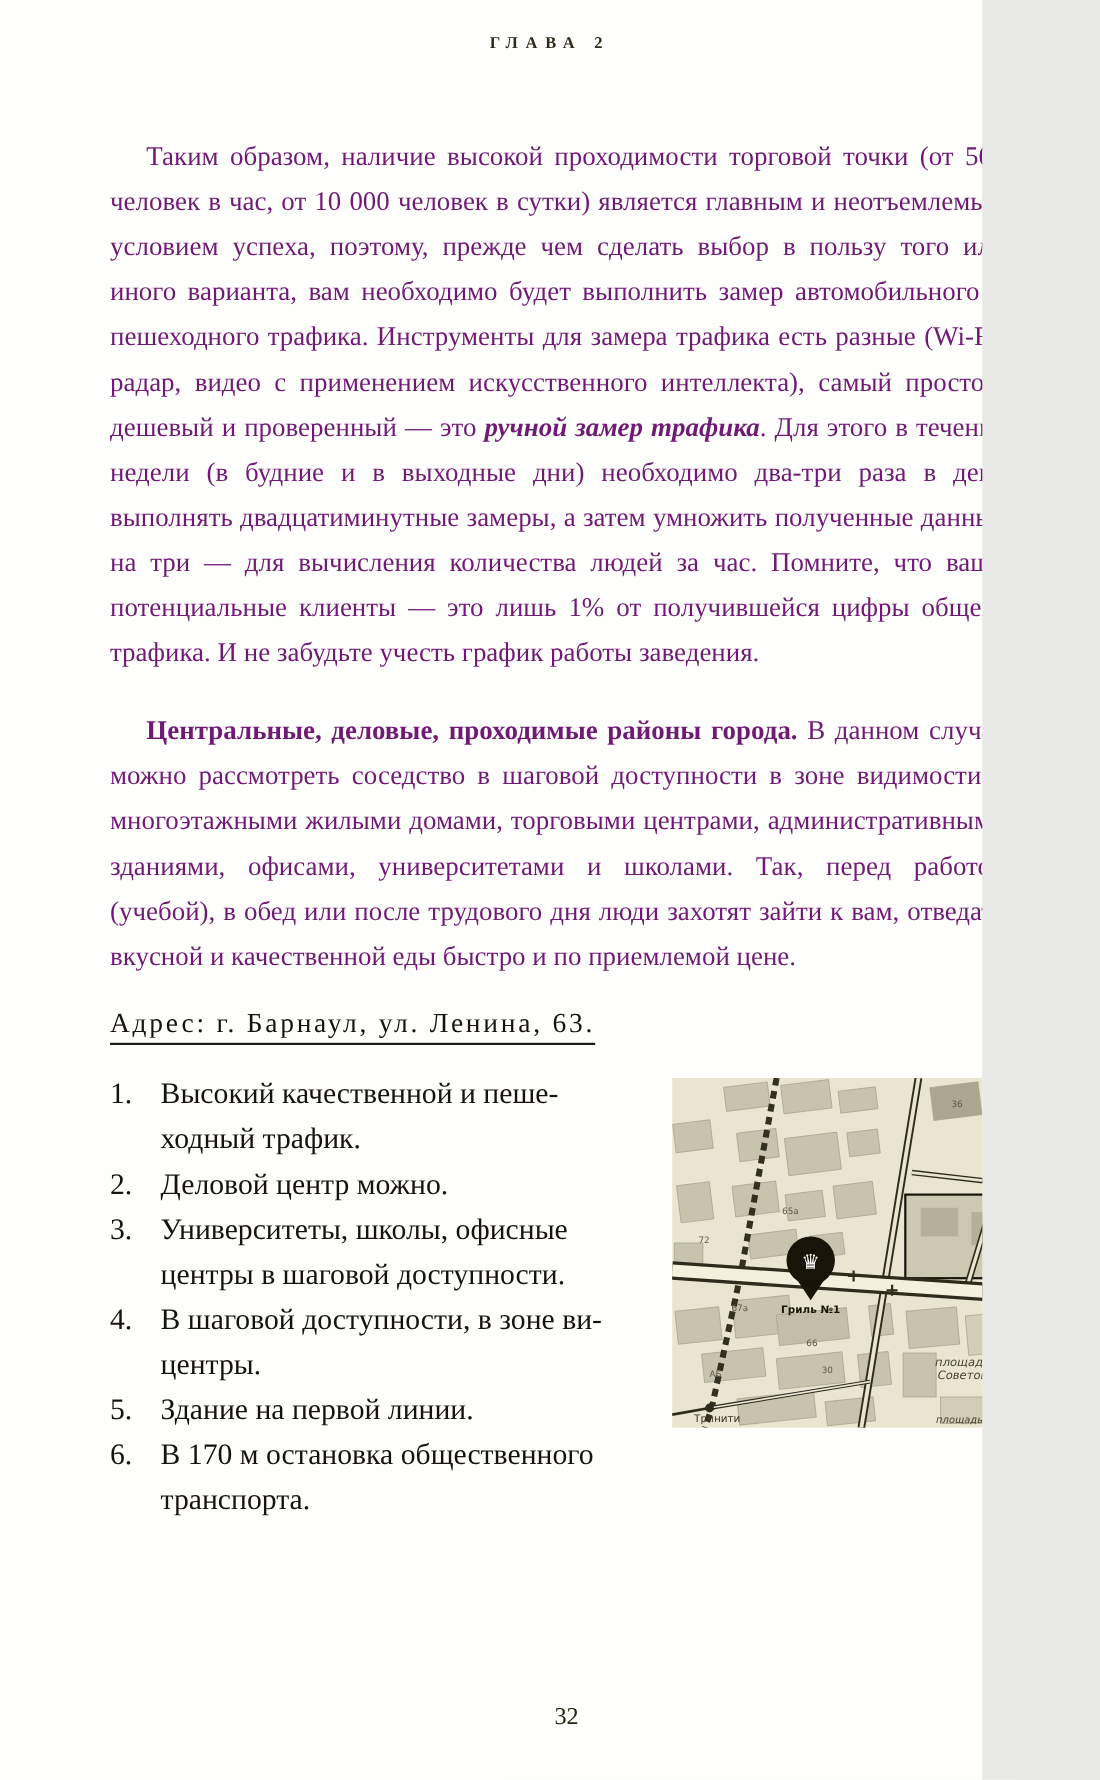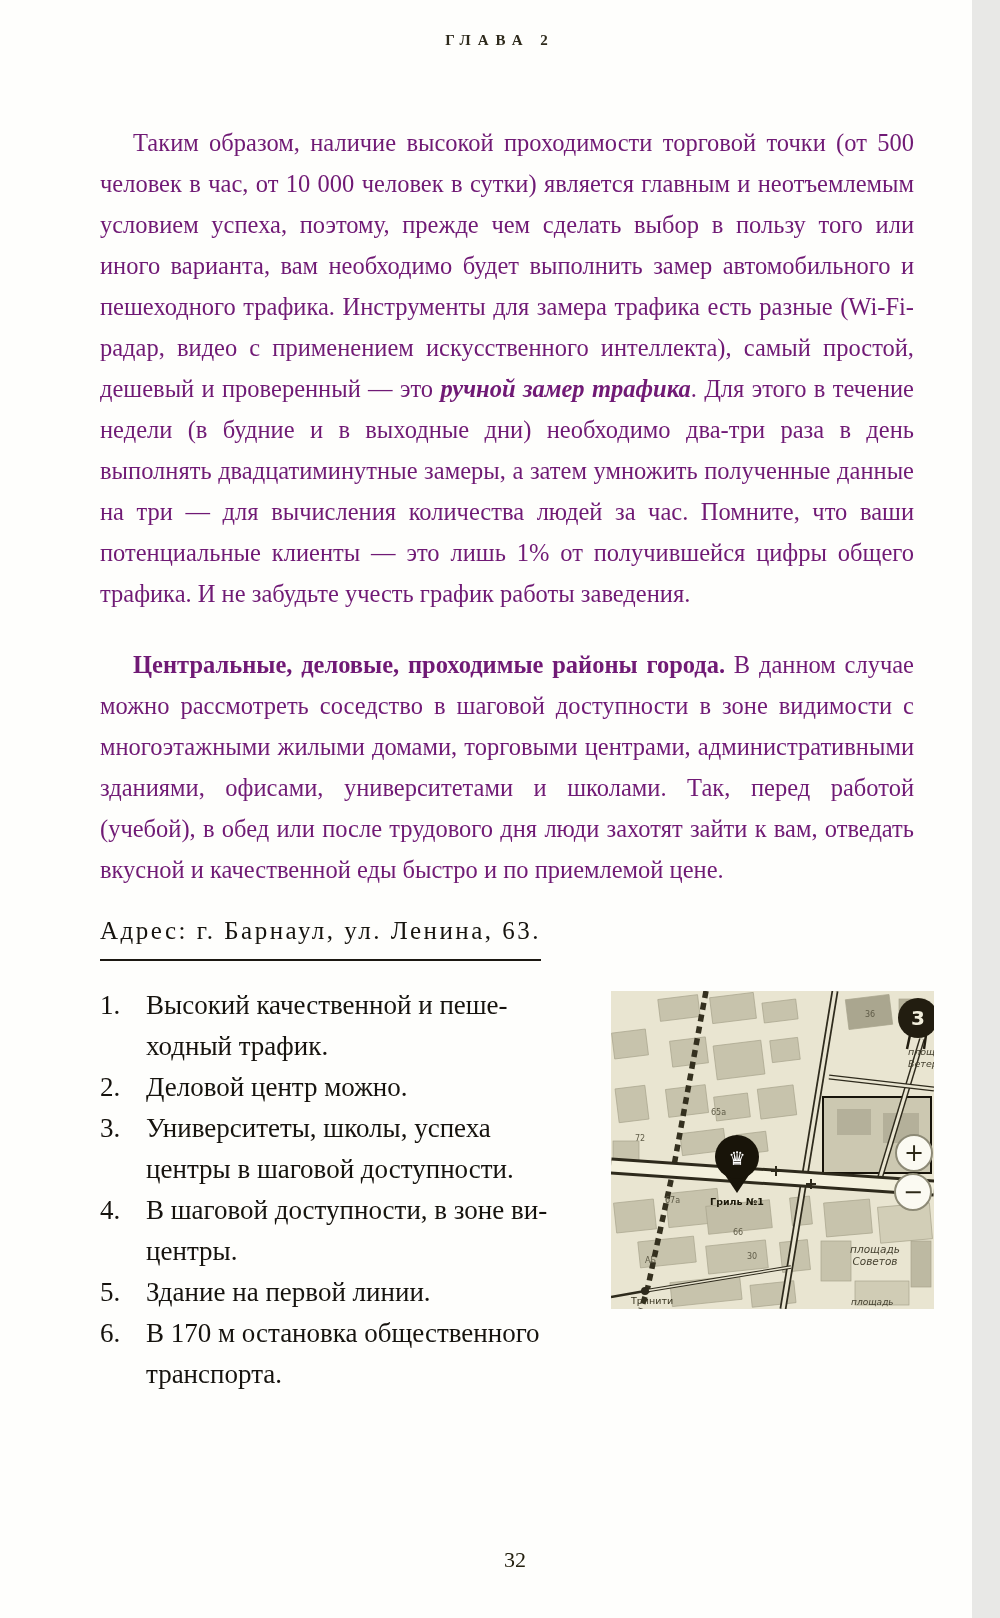--- a/index.html
+++ b/index.html
@@ -4,21 +4,21 @@
 <style>
   html,body { margin:0; padding:0; }
   body {
     width:1000px; height:1618px;
     background:#e8e8e6;
     font-family:"Liberation Serif", serif;
     color:#16130e;
   }
   .page {
     position:relative;
-    width:972px; height:1618px;
+    width:893px; height:1618px;
     background:#fefefc;
     overflow:hidden;
   }
   .running-head {
     position:absolute; top:32px; left:0; width:1000px;
     text-align:center;
     font-size:15px; font-weight:bold; letter-spacing:7px;
     color:#2e2a1c;
   }
   .body-col {
@@ -34,21 +34,21 @@
   }
   p.bp.gap-after { margin-bottom:30px; }
   .address {
     margin-top:27px;
     font-size:25px; letter-spacing:2.5px;
     white-space:nowrap;
   }
   .address span {
     display:inline-block;
     border-bottom:2.5px solid #1c1812;
-    padding-bottom:14px;
+    padding-bottom:3px;
   }
   .columns {
     position:relative;
     margin-top:24px;
     height:400px;
   }
   ol.points {
     list-style:none; margin:0; padding:0;
     width:505px;
   }
@@ -93,21 +93,21 @@
             <span class="num">1.</span>
             <span class="txt">Высокий качественной и пеше-
 ходный трафик.</span>
           </li>
         <li>
             <span class="num">2.</span>
             <span class="txt">Деловой центр можно.</span>
           </li>
         <li>
             <span class="num">3.</span>
-            <span class="txt">Университеты, школы, успеха
+            <span class="txt">Университеты, школы, офисные
 центры в шаговой доступности.</span>
           </li>
         <li>
             <span class="num">4.</span>
             <span class="txt">В шаговой доступности, в зоне ви-
 центры.</span>
           </li>
         <li>
             <span class="num">5.</span>
             <span class="txt">Здание на первой линии.</span>

